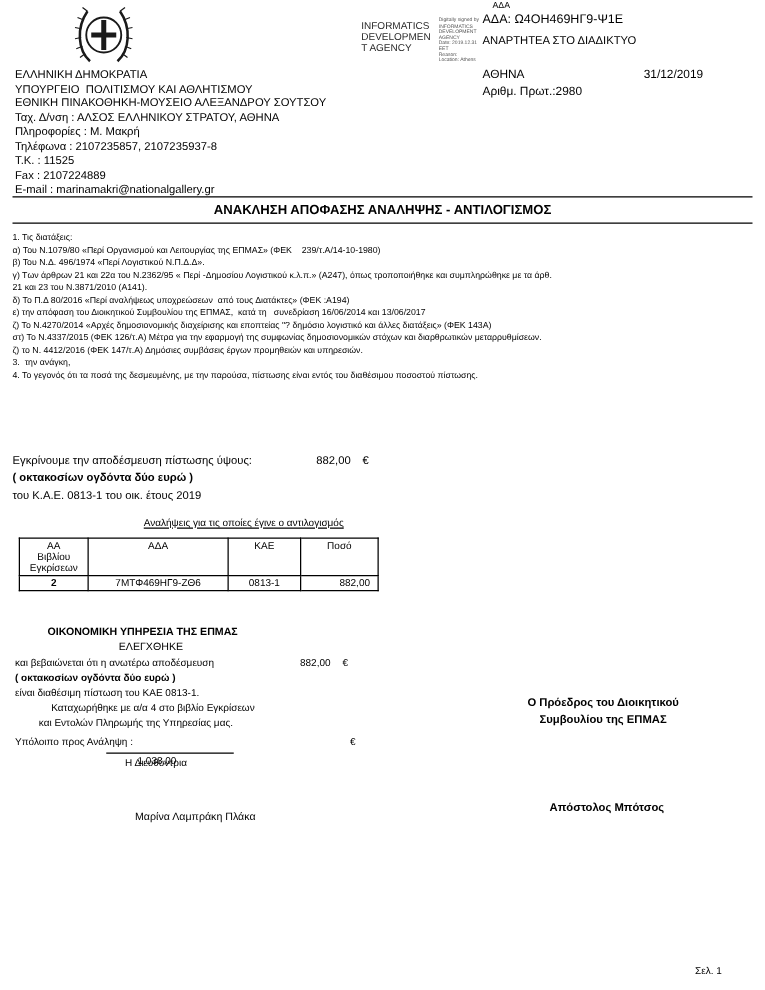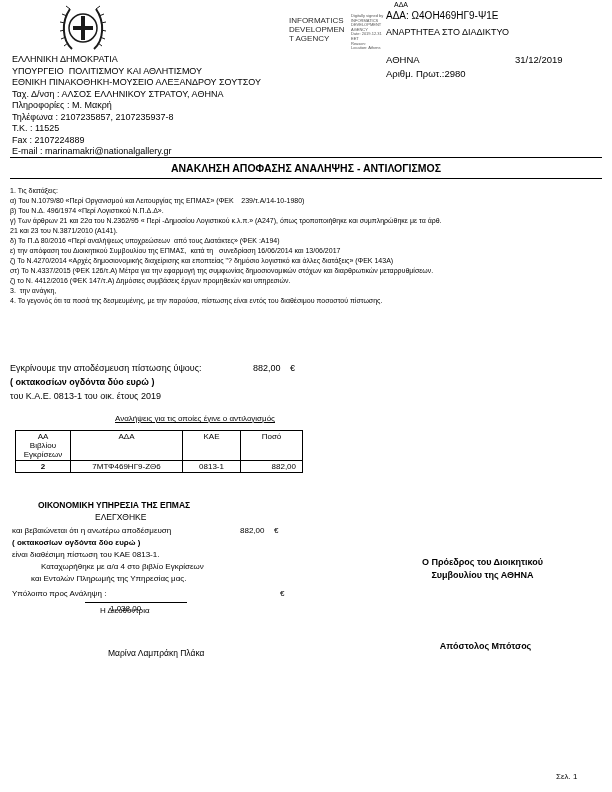--- a/index.html
+++ b/index.html
@@ -198,21 +198,21 @@
   <div class="abs fin-line4">Καταχωρήθηκε με α/α 4 στο βιβλίο Εγκρίσεων</div>
   <div class="abs fin-line5">και Εντολών Πληρωμής της Υπηρεσίας μας.</div>
   <div class="abs fin-balance">
     <span class="lbl">Υπόλοιπο  προς Ανάληψη :</span>
     <span class="amt">1.038,00</span>
     <span class="cur">€</span>
   </div>
 
   <div class="abs president-title">
     <div>Ο Πρόεδρος  του Διοικητικού</div>
-    <div>Συμβουλίου της ΑΘΗΝΑ</div>
+    <div>Συμβουλίου της ΕΠΜΑΣ</div>
   </div>
   <div class="abs director-divider"></div>
   <div class="abs director-title">Η Διευθύντρια</div>
   <div class="abs director-name">Μαρίνα Λαμπράκη Πλάκα</div>
   <div class="abs president-name">Απόστολος Μπότσος</div>
 
   <div class="abs page-num">Σελ. 1</div>
 
 </div>
 

